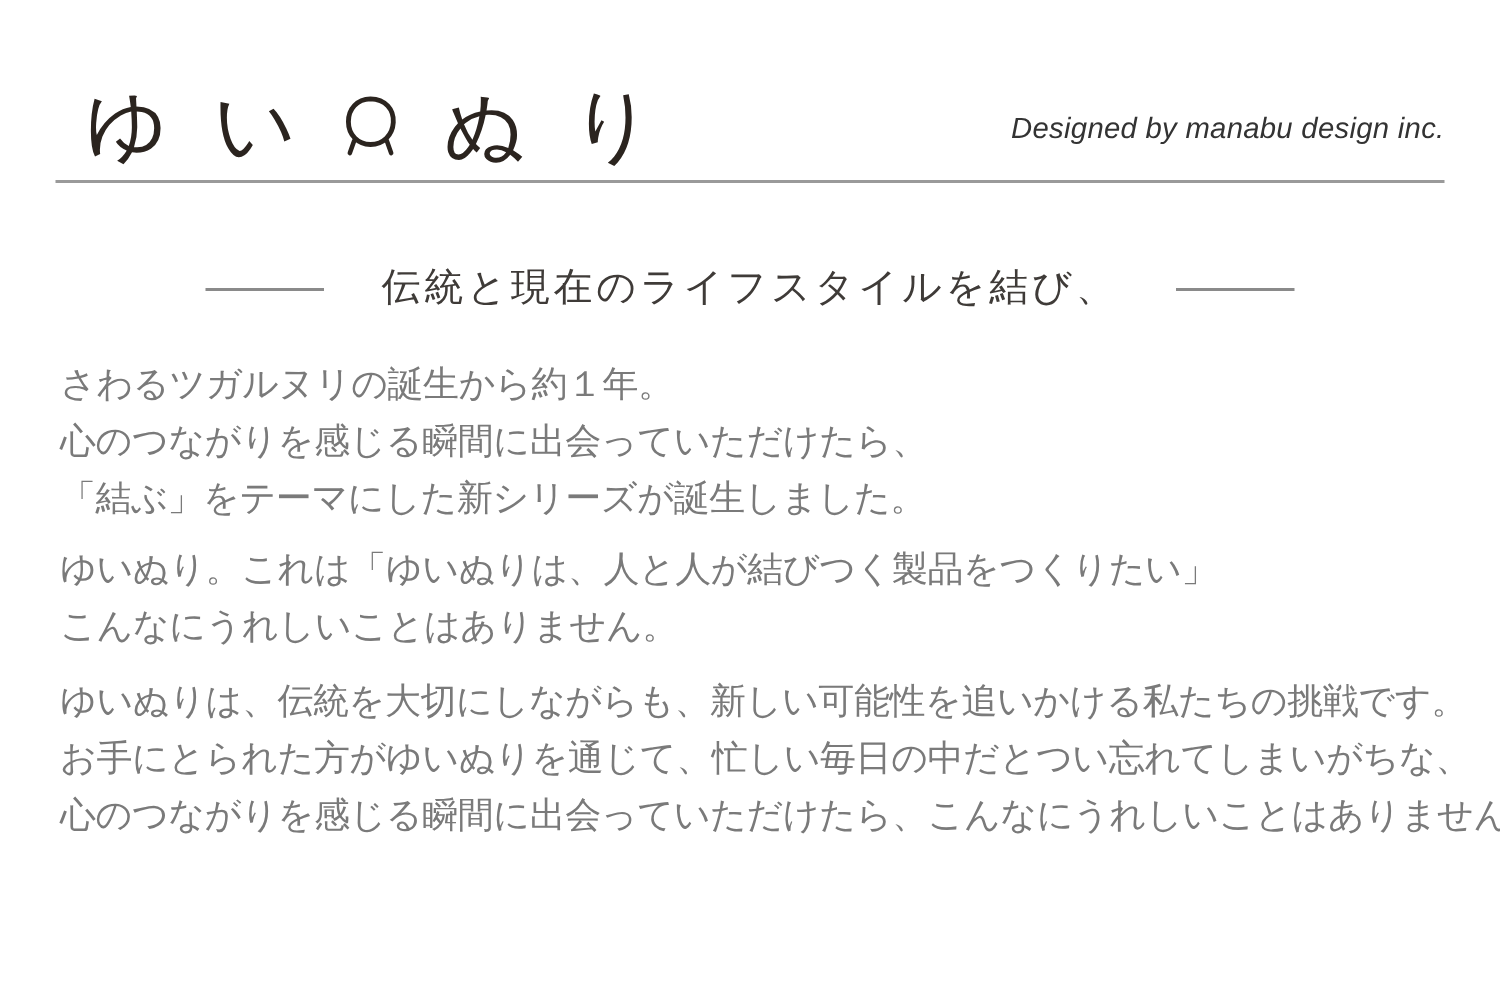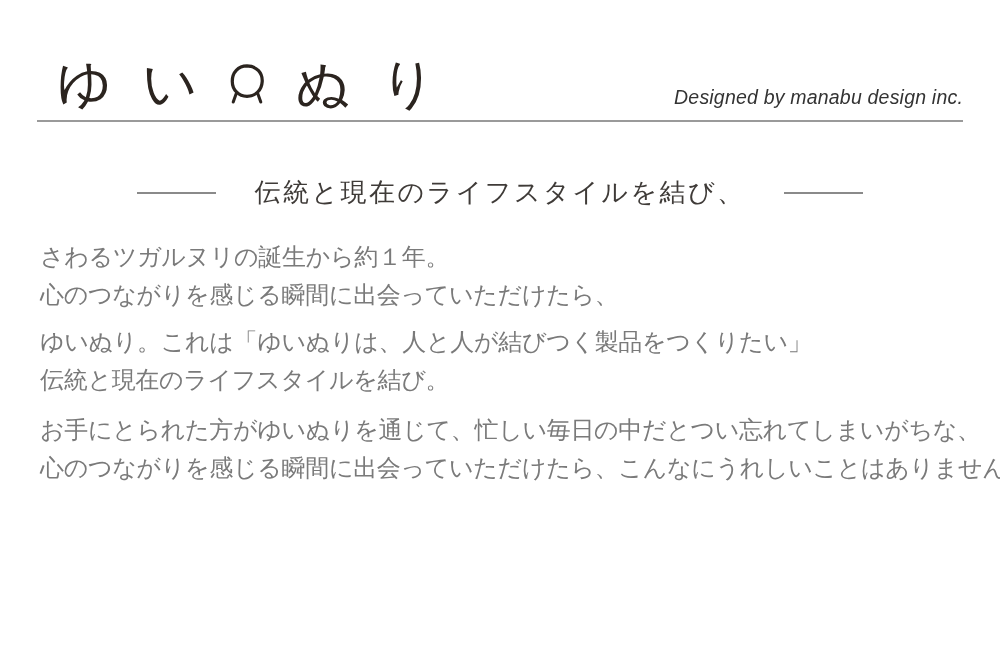--- a/index.html
+++ b/index.html
@@ -34,21 +34,21 @@
     color: #2b241f;
   }
   .logo-symbol { display: inline-flex; align-items: center; }
   .logo-symbol svg { width: 38px; height: 48px; display: block; }
   .credits {
     font-style: italic;
     font-size: 19.5px;
     line-height: 27px;
     letter-spacing: 0.2px;
     color: #333333;
-    margin-bottom: 0;
+    margin-bottom: 11px;
     text-align: right;
   }
 
   
   .tagline {
     margin-top: 49px;
     display: flex;
     justify-content: center;
     align-items: center;
     gap: 38px;
@@ -112,26 +112,28 @@
       <div>伝統と現在のライフスタイルを結び、</div>
     </div>
     <span class="rule"></span>
   </section>
 
   <main class="body-text">
     <p class="para-1">
       </p>
       <div class="body-line">さわるツガルヌリの誕生から約１年。</div>
       <div class="body-line">心のつながりを感じる瞬間に出会っていただけたら、</div>
+      <div class="body-line">「結ぶ」をテーマにした新シリーズが誕生しました。</div>
     <p></p>
     <p class="para-2">
       </p>
       <div class="body-line">ゆいぬり。これは「ゆいぬりは、人と人が結びつく製品をつくりたい」</div>
-      <div class="body-line">伝統と現在のライフスタイルを結び。</div>
+      <div class="body-line">こんなにうれしいことはありません。</div>
     <p></p>
     <p class="para-3">
       </p>
+      <div class="body-line">ゆいぬりは、伝統を大切にしながらも、新しい可能性を追いかける私たちの挑戦です。</div>
       <div class="body-line">お手にとられた方がゆいぬりを通じて、忙しい毎日の中だとつい忘れてしまいがちな、</div>
       <div class="body-line">心のつながりを感じる瞬間に出会っていただけたら、こんなにうれしいことはありません。</div>
     <p></p>
   </main>
 
 </div>
 
 </body></html>

